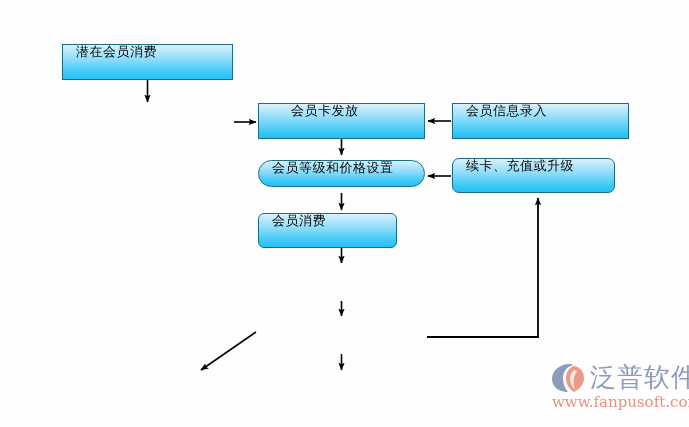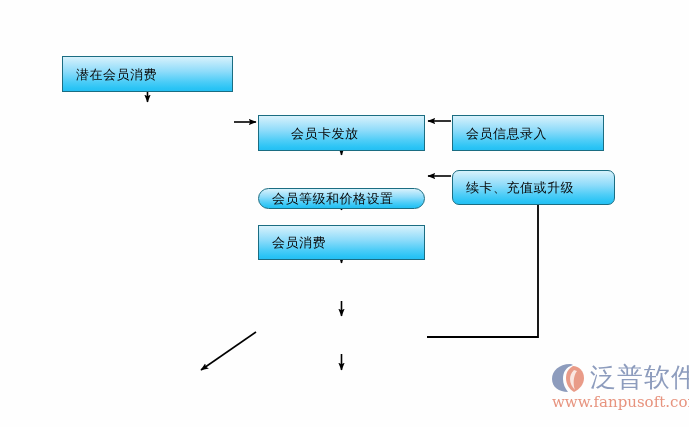--- a/index.html
+++ b/index.html
@@ -22,28 +22,26 @@
     box-sizing: border-box;
     border: 1px solid #1b6d82;
     background: linear-gradient(to bottom,
         #d8f2fc 0%,
         #bfeafb 14%,
         #8fdcfa 42%,
         #4ecdf7 72%,
         #2ac4f5 92%,
         #25bff3 100%);
     display: flex;
-    align-items: center;
     justify-content: flex-start;
     color: #0a0a0a;
     font-size: 13px;
     letter-spacing: 0.5px;
     padding-left: 13px;
     white-space: nowrap;
-    margin-top: 12px;
   }
   .node-label {
     display: block;
     line-height: 1;
   }
   .edge-svg {
     position: absolute;
     left: 0;
     top: 0;
     width: 689px;
@@ -124,32 +122,32 @@
   <div class="node" style="left:62px;  top:44px;  width:171px; height:36px;">
     <span class="node-label">潜在会员消费</span>
   </div>
 
 
 
   <div class="node" style="left:258px; top:103px; width:167px; height:36px;padding-left:32px;">
     <span class="node-label">会员卡发放</span>
   </div>
 
-  <div class="node" style="left:258px; top:176px; width:167px; height:21px;border-radius:16px;">
+  <div class="node" style="left:258px; top:160px; width:167px; height:27px;border-radius:16px;">
     <span class="node-label">会员等级和价格设置</span>
   </div>
 
-  <div class="node" style="left:258px; top:213px; width:167px; height:35px;">
+  <div class="node" style="left:258px; top:213px; width:139px; height:35px;border-radius:6px;">
     <span class="node-label">会员消费</span>
   </div>
 
 
 
 
-  <div class="node" style="left:452px; top:103px; width:152px; height:36px;">
+  <div class="node" style="left:452px; top:103px; width:177px; height:36px;">
     <span class="node-label">会员信息录入</span>
   </div>
 
   <div class="node" style="left:452px; top:158px; width:163px; height:35px;border-radius:7px;">
     <span class="node-label">续卡、充值或升级</span>
   </div>
 
   <div id="logo">
     <svg id="logo-mark" viewBox="0 0 40 32" xmlns="http://www.w3.org/2000/svg">
       <path d="M20,2 C9,2 2,9 2,17 C2,25 9,30 18,30 C15,26 13,22 13,17 C13,10 16,5 23,3 C22,2.4 21,2 20,2 Z" fill="#8d9cbd"></path>

